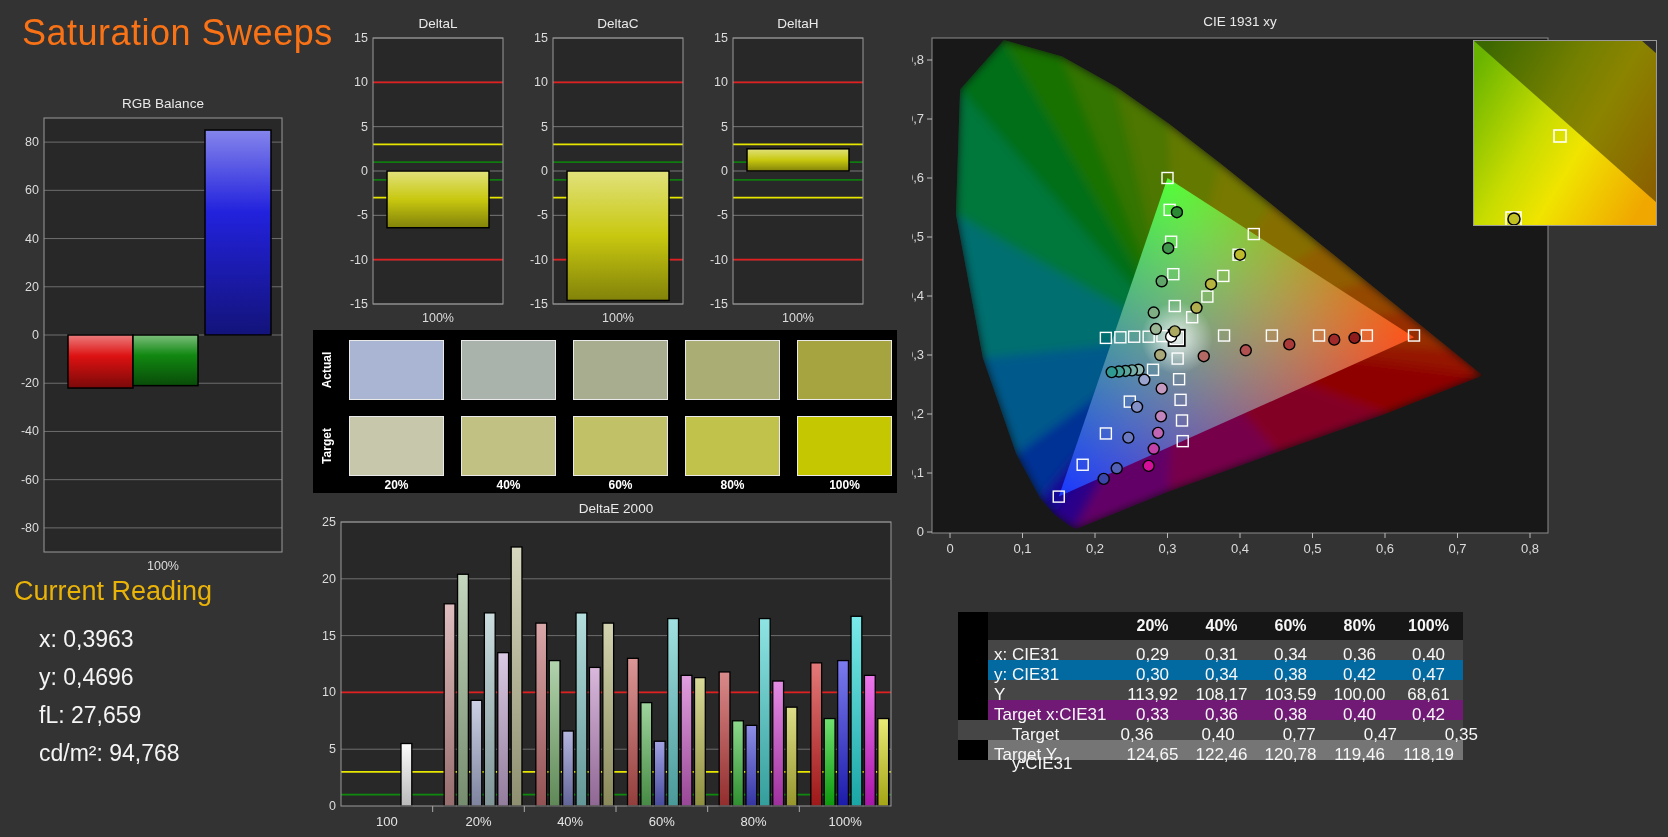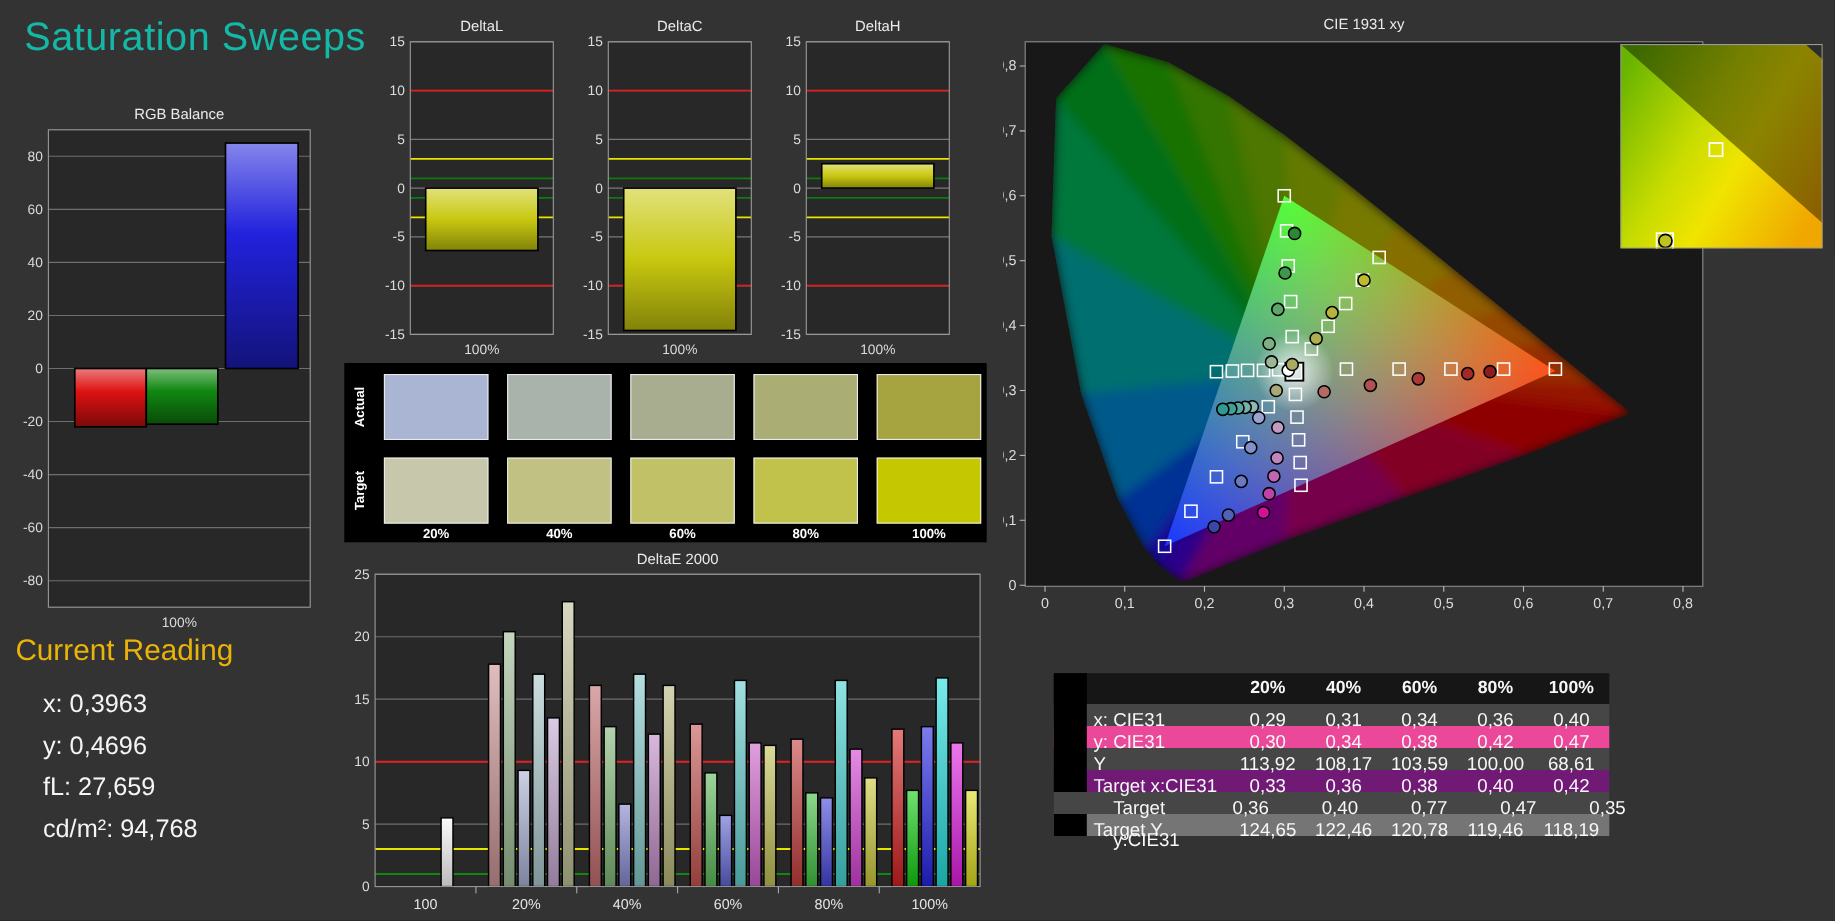--- a/index.html
+++ b/index.html
@@ -1,19 +1,19 @@
 <!DOCTYPE html>
 <html><head>
 <meta charset="utf-8">
 <style>
   html,body{margin:0;padding:0;background:#222;}
   .app{position:relative;width:1668px;height:837px;background:#333333;overflow:hidden;
        font-family:"Liberation Sans",sans-serif;color:#f0f0f0;}
   .abs{position:absolute;}
-  .page-title{left:22px;top:12px;font-size:36px;font-weight:400;color:#14b8a6;letter-spacing:.5px;}
+  .page-title{left:22px;top:12px;font-size:36px;font-weight:400;color:#f97316;letter-spacing:.5px;}
   .reading-head{left:14px;top:576px;font-size:27px;color:#eab308;}
   .reading-lines{left:14px;top:620px;font-size:23px;line-height:38px;color:#f5f5f5;margin-left:25px;}
   .swatch-panel{left:313px;top:330px;width:584px;height:163px;background:#000;}
   .swatch{position:absolute;width:95px;height:60px;border:1px solid #e9e9e9;box-sizing:border-box;}
   .swatch-col-label{position:absolute;width:95px;top:148px;text-align:center;font-size:12px;font-weight:bold;color:#fff;}
   .swatch-row-label{position:absolute;font-size:12px;font-weight:bold;color:#fff;transform:translate(-50%,-50%) rotate(-90deg);}
   .cie-table{left:958px;top:612px;width:505px;font-size:17px;color:#f7f7f7;}
   .t-row{display:flex;height:20px;line-height:29px;}
   .t-head{height:28px;line-height:28px;background:#161616;font-weight:bold;font-size:16px;}
   .t-c0{width:30px;background:#000;}
@@ -588,21 +588,21 @@
       </div>
       <div class="t-row" style="background: rgb(70, 70, 70);">
         <div class="t-c0"></div>
         <div class="t-lab">x: CIE31</div>
         <div class="t-val">0,29</div>
         <div class="t-val">0,31</div>
         <div class="t-val">0,34</div>
         <div class="t-val">0,36</div>
         <div class="t-val">0,40</div>
       </div>
-      <div class="t-row" style="background: #ec4899;">
+      <div class="t-row" style="background: #0369a1;">
         <div class="t-c0"></div>
         <div class="t-lab">y: CIE31</div>
         <div class="t-val">0,30</div>
         <div class="t-val">0,34</div>
         <div class="t-val">0,38</div>
         <div class="t-val">0,42</div>
         <div class="t-val">0,47</div>
       </div>
       <div class="t-row" style="background: rgb(70, 70, 70);">
         <div class="t-c0"></div>

